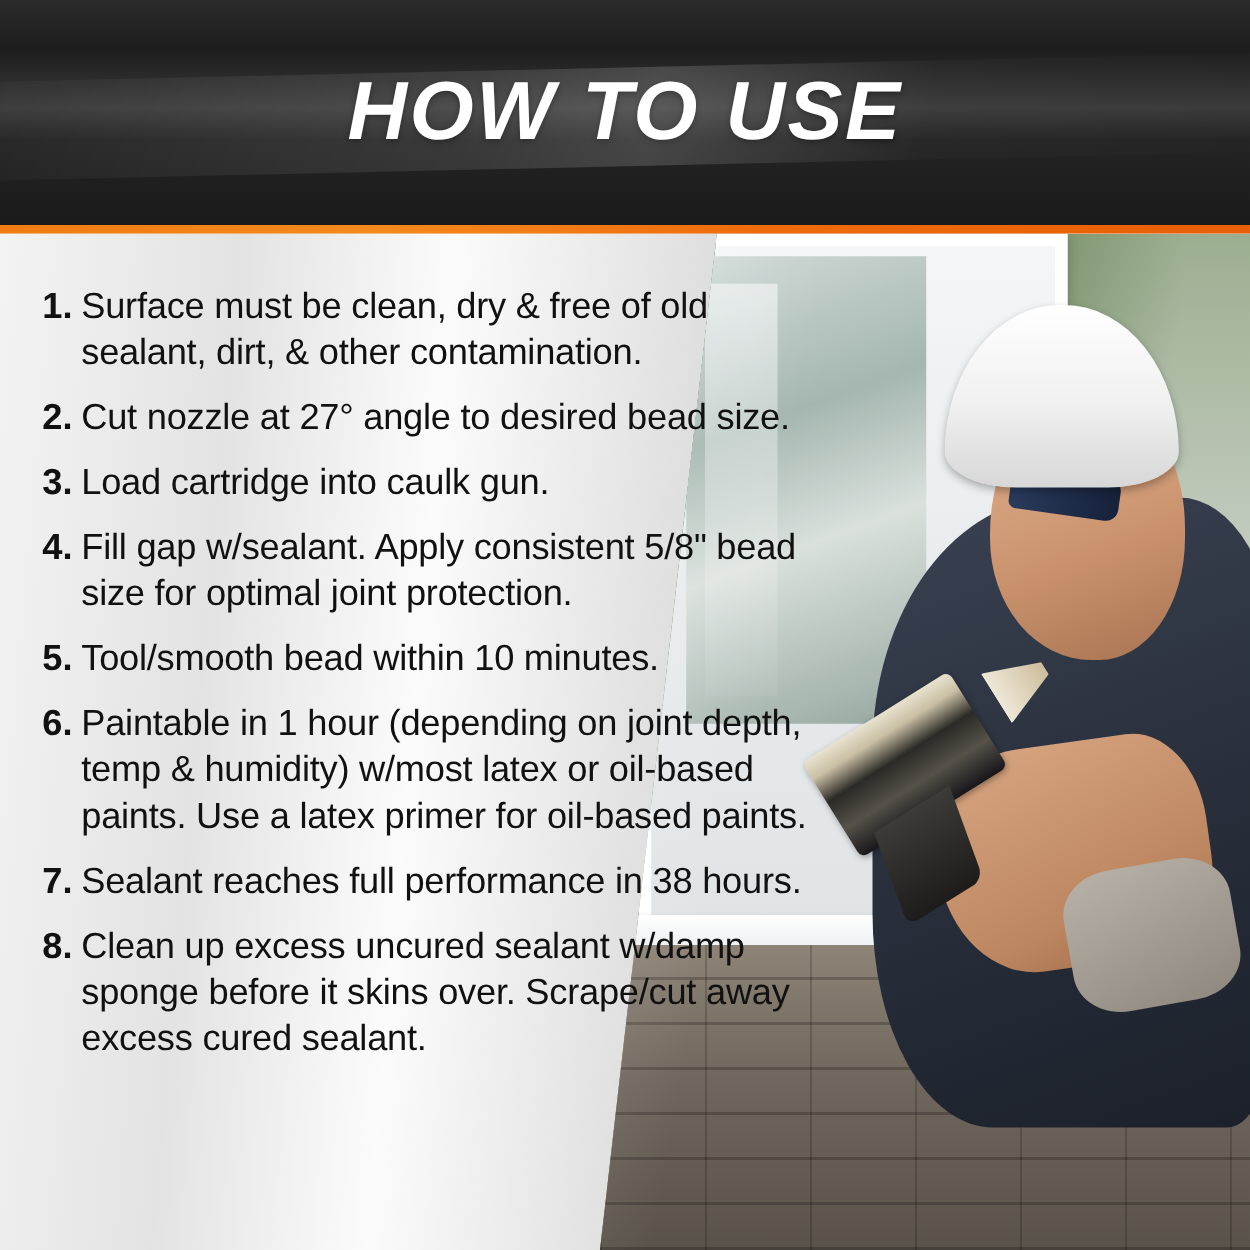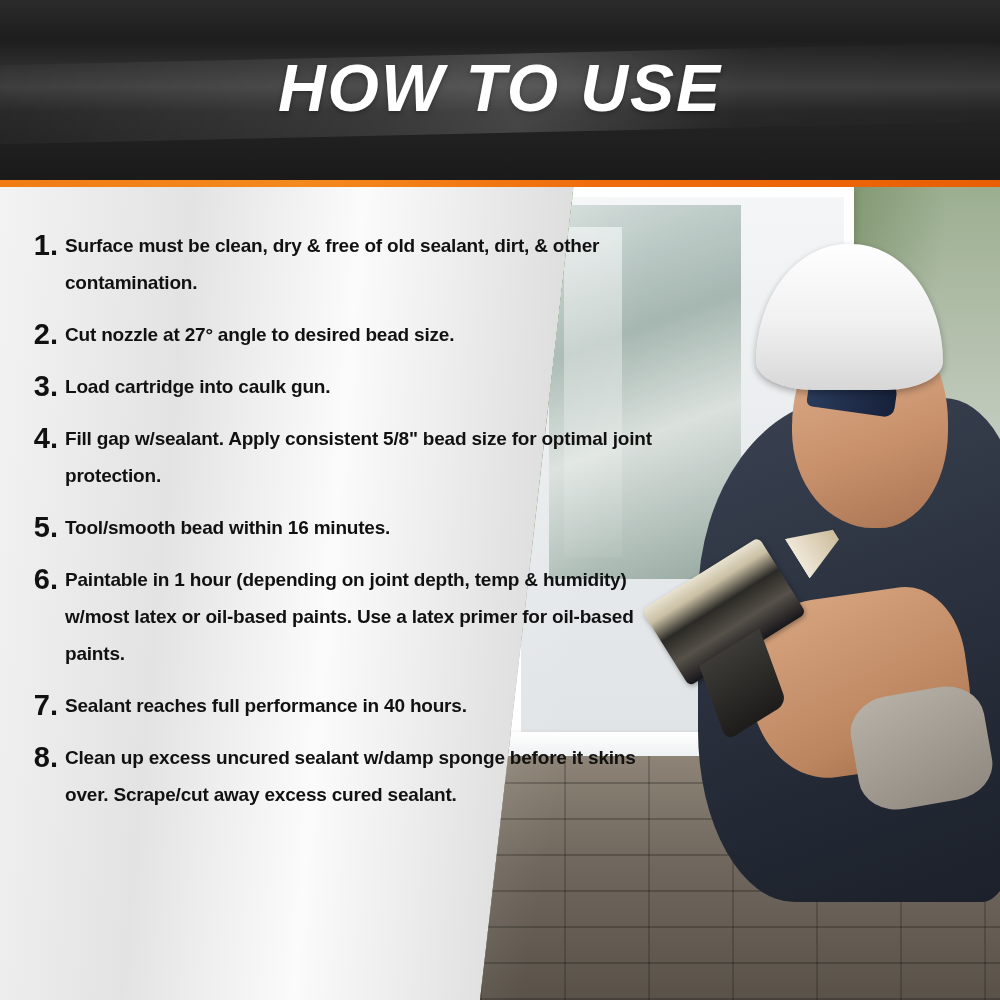--- a/index.html
+++ b/index.html
@@ -223,25 +223,24 @@
     width: 34px;
     text-align: right;
     font-size: 29px;
     line-height: 37px;
     font-weight: bold;
     color: #111111;
     padding-right: 7px;
   }
   .step-text {
     flex: 1 1 auto;
-    font-size: 19px;
+    font-size: 29px;
     line-height: 37px;
     color: #111111;
     letter-spacing: -0.2px;
-    font-weight: bold;
   }
 </style>
 </head>
 <body>
 
 <div id="page">
 
   <div class="header">
     <div class="header-title">HOW TO USE</div>
   </div>
@@ -288,31 +287,31 @@
         <div class="step-text">Load cartridge into caulk gun.</div>
       </div>
 
       <div class="step">
         <div class="step-num">4.</div>
         <div class="step-text">Fill gap w/sealant. Apply consistent 5/8" bead size for optimal joint protection.</div>
       </div>
 
       <div class="step">
         <div class="step-num">5.</div>
-        <div class="step-text">Tool/smooth bead within 16 minutes.</div>
+        <div class="step-text">Tool/smooth bead within 10 minutes.</div>
       </div>
 
       <div class="step">
         <div class="step-num">6.</div>
         <div class="step-text">Paintable in 1 hour (depending on joint depth, temp &amp; humidity) w/most latex or oil-based paints. Use a latex primer for oil-based paints.</div>
       </div>
 
       <div class="step">
         <div class="step-num">7.</div>
-        <div class="step-text">Sealant reaches full performance in 40 hours.</div>
+        <div class="step-text">Sealant reaches full performance in 38 hours.</div>
       </div>
 
       <div class="step">
         <div class="step-num">8.</div>
         <div class="step-text">Clean up excess uncured sealant w/damp sponge before it skins over. Scrape/cut away excess cured sealant.</div>
       </div>
 
     </div>
   </div>
 </div>

